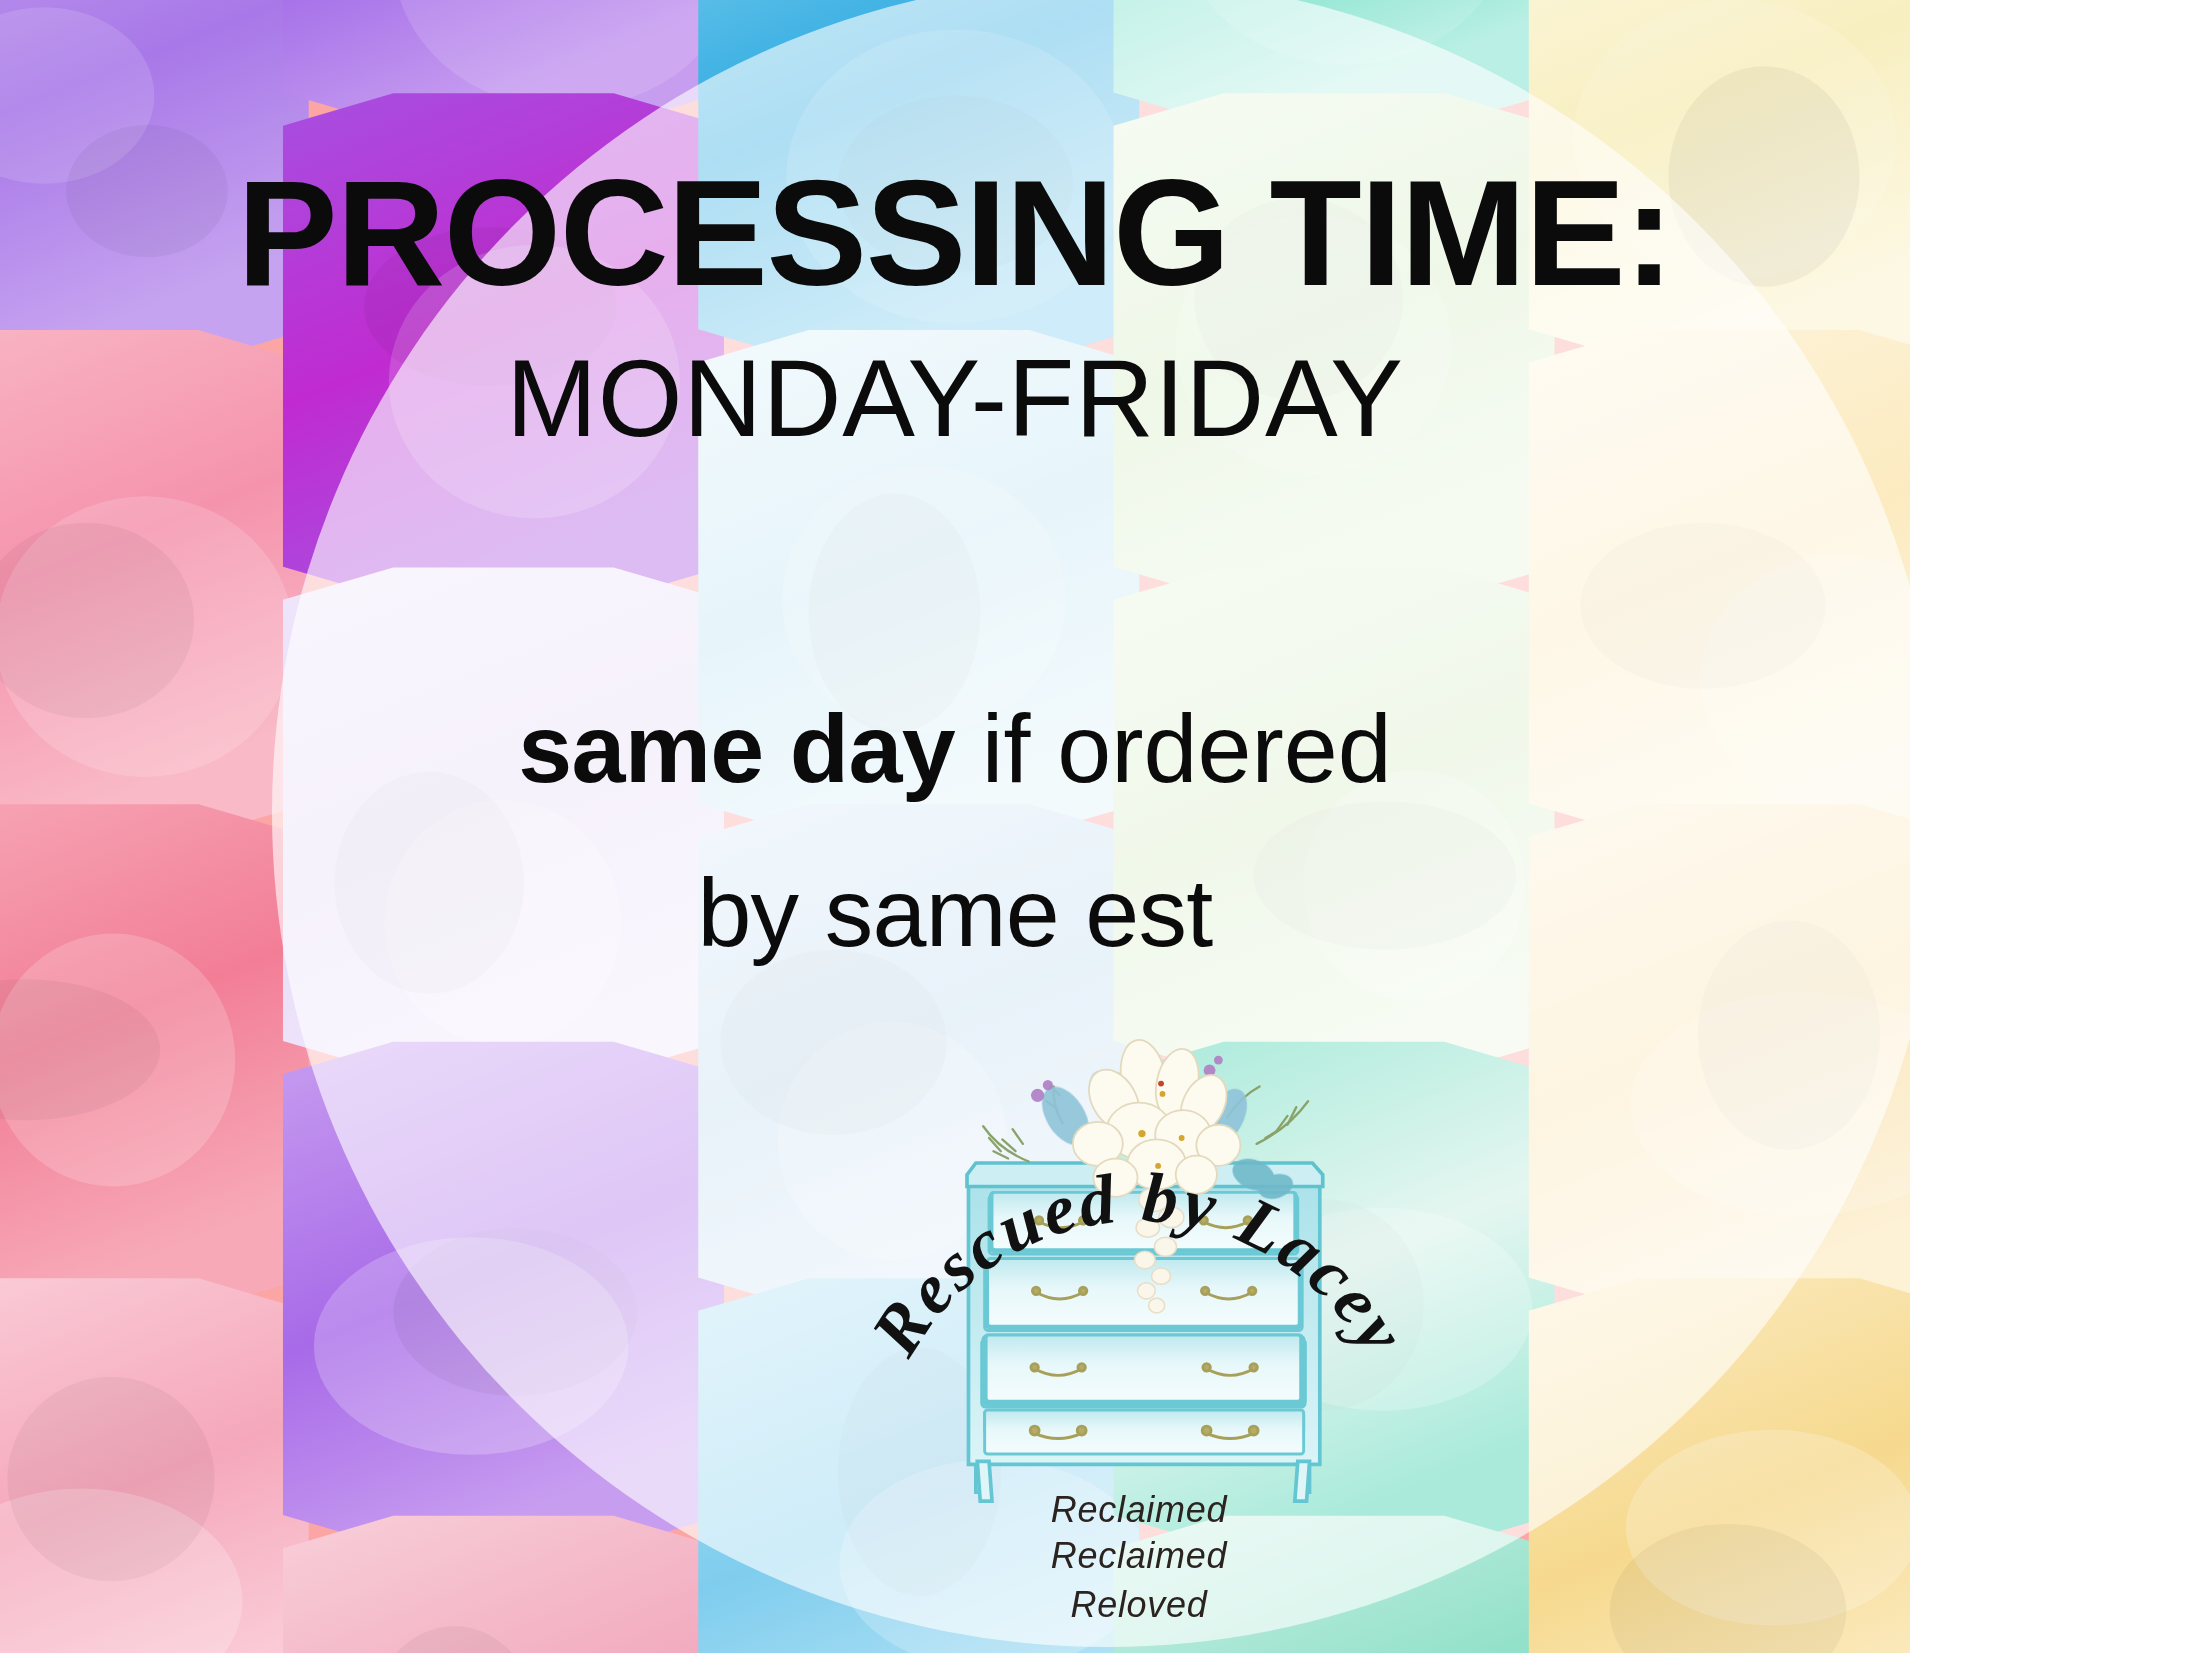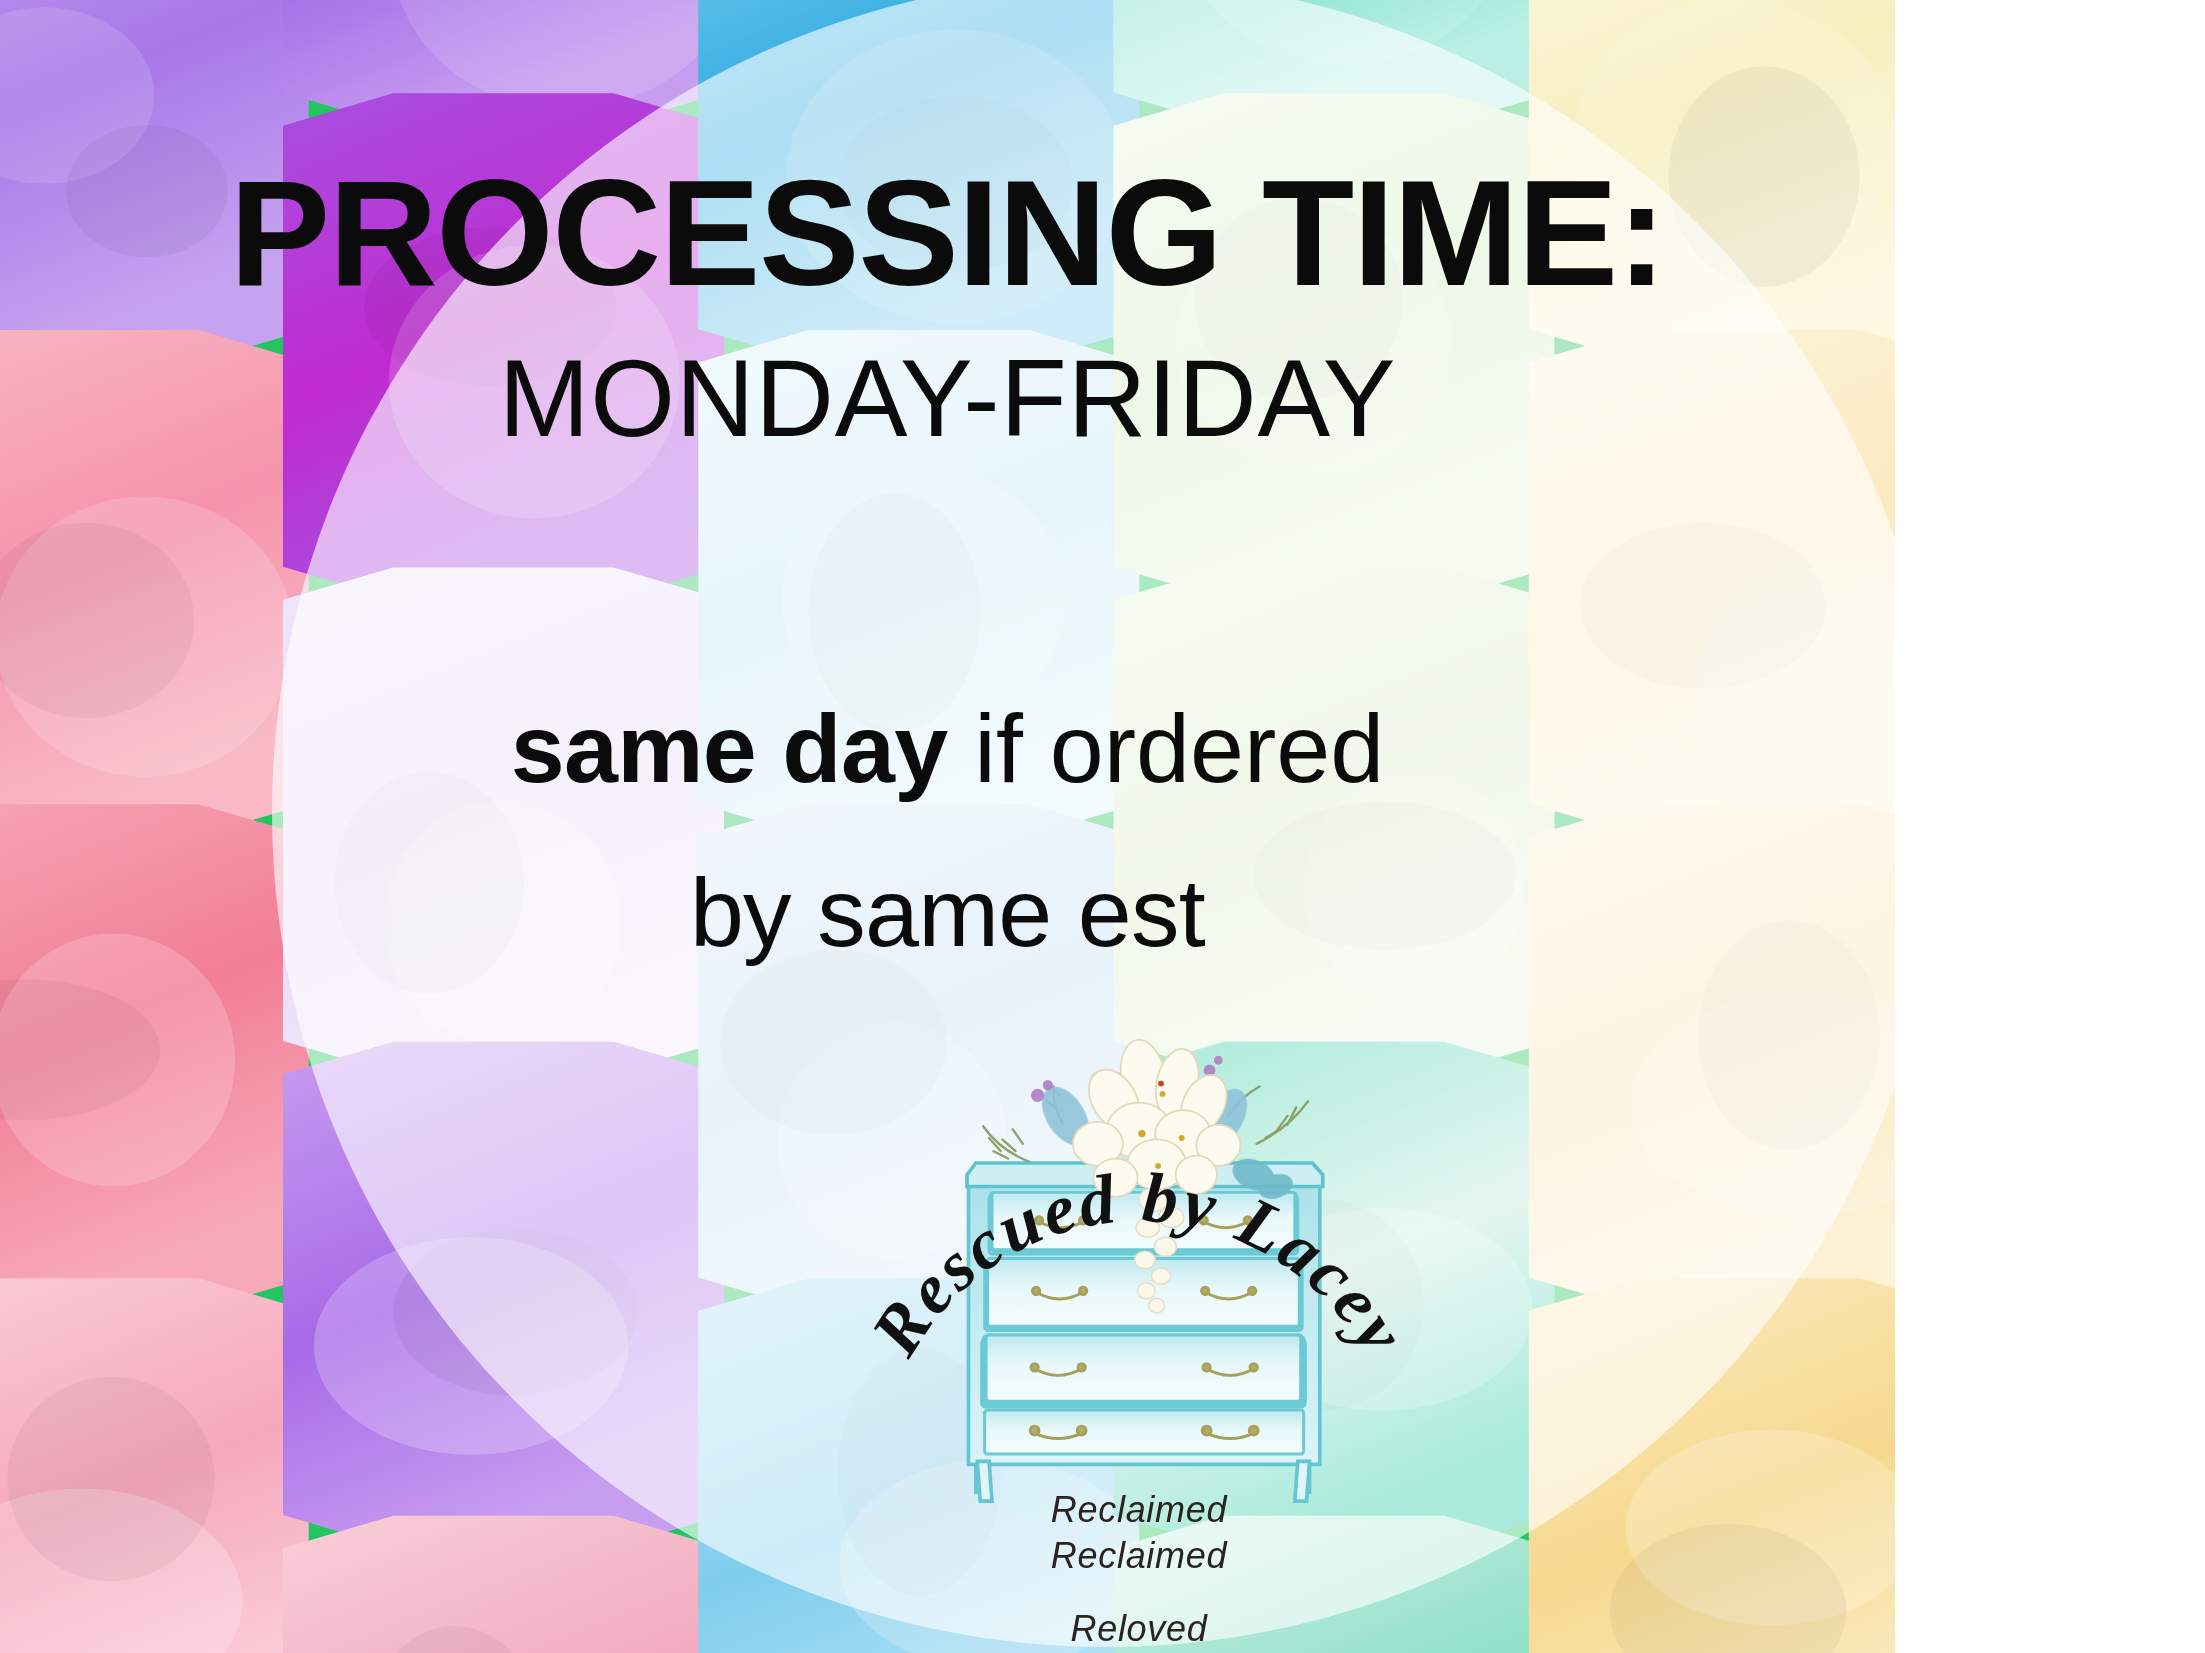--- a/index.html
+++ b/index.html
@@ -2,21 +2,22 @@
 <html style="font-size:11.8px"><head>
 <meta charset="utf-8">
 <style>
   html,body{margin:0;padding:0;background:#fff;}
   body{font-family:"Liberation Sans",sans-serif;}
 
   #poster{
     position:relative;
     width:1895px;height:1654px;
     overflow:hidden;
-    background:#22c55e;
+    background:#fca5a5;
+    padding-left:15px;
   }
 
   
   #hexlayer{position:absolute;inset:0;width:2205px;height:1654px;}
 
   
   #circle-overlay{
     position:absolute;
     left:272px; top:-22px;
     width:1669px; height:1669px;
@@ -707,17 +708,17 @@
           </g>
       </g>
 
       <text font-family="'Liberation Serif',serif" font-size="96" font-style="italic" font-weight="700" fill="#111">
         <textPath id="scriptpath" href="#arcpath" startOffset="50%" text-anchor="middle" letter-spacing="4">Rescued by Lacey</textPath>
       </text>
     </svg>
 
     <div class="tagline" style="top:485px">Reclaimed</div>
     <div class="tagline" style="top:531px">Reclaimed</div>
-    <div class="tagline" style="top:604px">Reloved</div>
+    <div class="tagline" style="top:580px">Reloved</div>
   </div>
 
 </div>
 
 
 </body></html>

